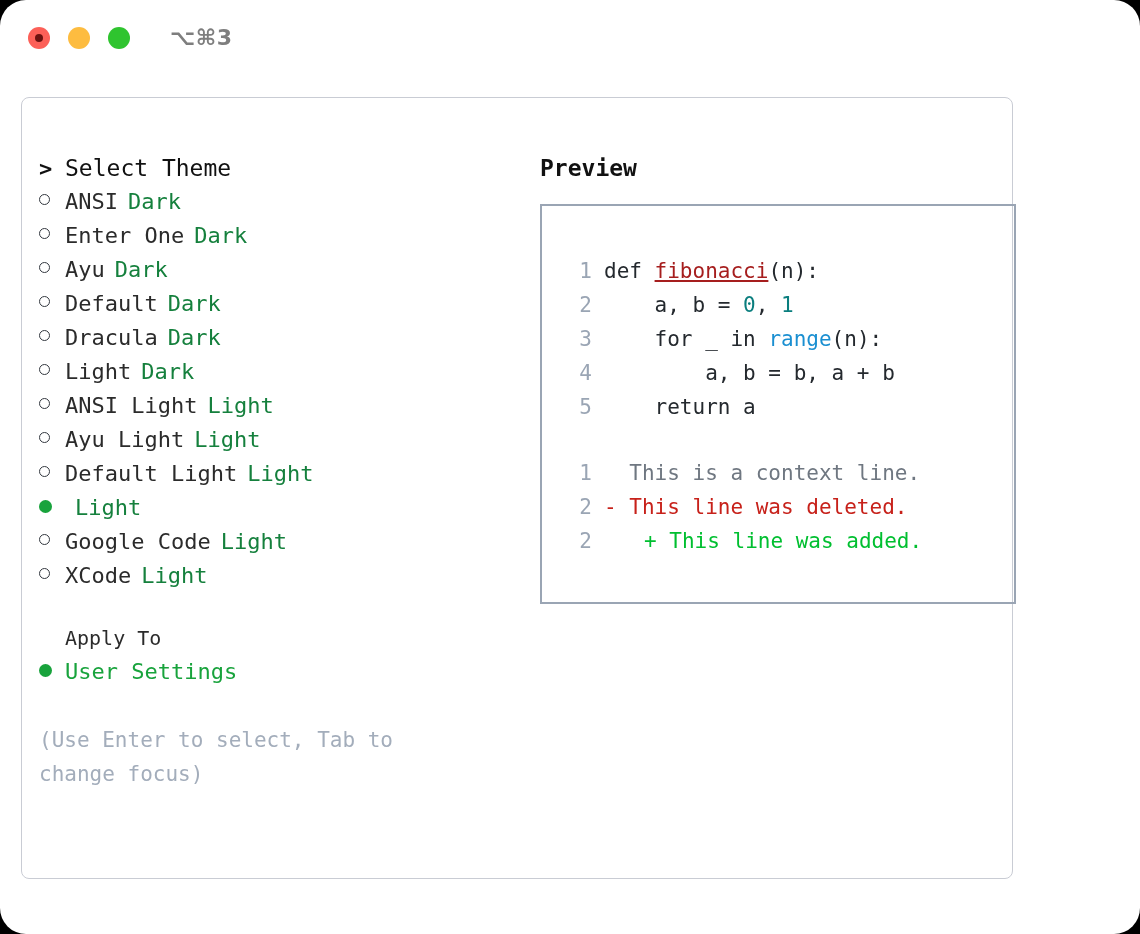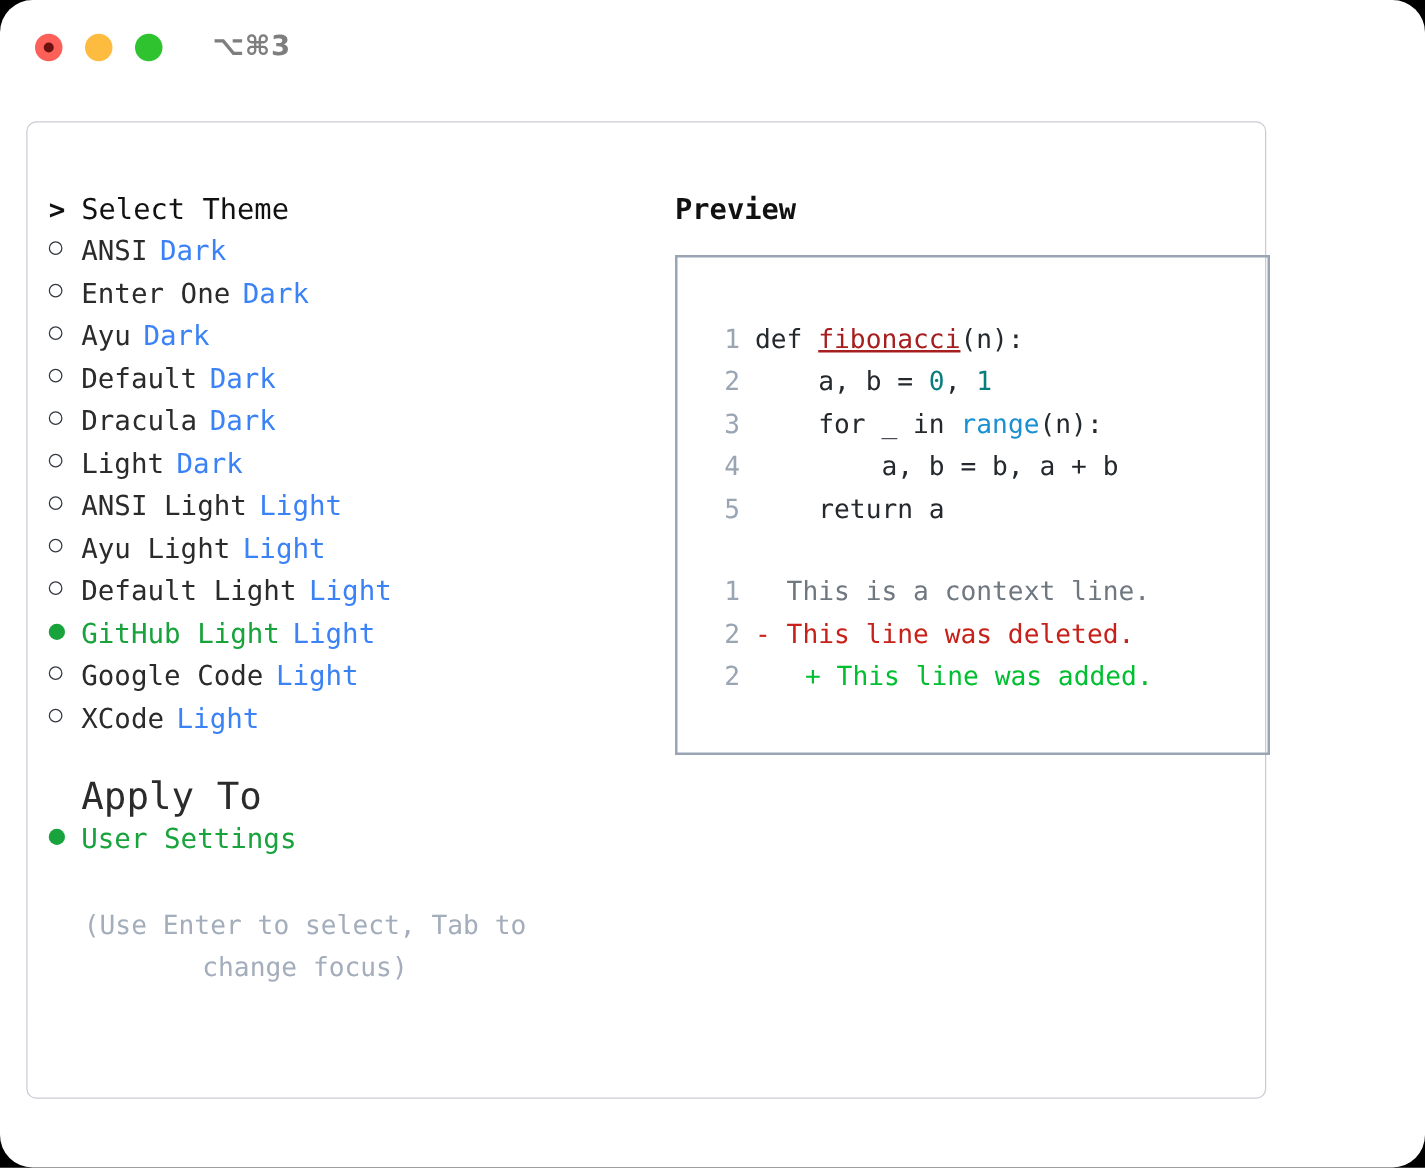--- a/index.html
+++ b/index.html
@@ -134,43 +134,42 @@
     border-radius: 50%;
     background: #18a33c;
   }
   .marker.caret {
     font-weight: bold;
     color: #111111;
   }
   .opt-label { color: #2b2b2b; }
   .opt-row.selected .opt-label { color: #18a33c; }
   .opt-badge {
-    color: #3b82f6;
+    color: #15803d;
     margin-left: 10px;
   }
 
   .apply-title {
-    font-size: 30px;
+    font-size: 20px;
     color: #2b2b2b;
     line-height: 34px;
     padding-left: 26px;
     white-space: pre;
   }
 
   .spacer-sm { height: 28px; }
   .spacer-md { height: 34px; }
 
   .hint {
     margin-top: 0;
     font-size: 21px;
     line-height: 34px;
     color: #a3adbb;
     width: 410px;
     white-space: pre-wrap;
-    text-align: center;
   }
 
   
   .right-col {
     position: absolute;
     left: 479px;
     top: 53px;
     width: 490px;
     padding-left: 39px;
   }
@@ -241,21 +240,21 @@
       <div id="theme-list">
           <div class="opt-row"><span class="marker"><span class="ring"></span></span><span class="opt-label">ANSI</span><span class="opt-badge">Dark</span></div>
           <div class="opt-row"><span class="marker"><span class="ring"></span></span><span class="opt-label">Enter One</span><span class="opt-badge">Dark</span></div>
           <div class="opt-row"><span class="marker"><span class="ring"></span></span><span class="opt-label">Ayu</span><span class="opt-badge">Dark</span></div>
           <div class="opt-row"><span class="marker"><span class="ring"></span></span><span class="opt-label">Default</span><span class="opt-badge">Dark</span></div>
           <div class="opt-row"><span class="marker"><span class="ring"></span></span><span class="opt-label">Dracula</span><span class="opt-badge">Dark</span></div>
           <div class="opt-row"><span class="marker"><span class="ring"></span></span><span class="opt-label">Light</span><span class="opt-badge">Dark</span></div>
           <div class="opt-row"><span class="marker"><span class="ring"></span></span><span class="opt-label">ANSI Light</span><span class="opt-badge">Light</span></div>
           <div class="opt-row"><span class="marker"><span class="ring"></span></span><span class="opt-label">Ayu Light</span><span class="opt-badge">Light</span></div>
           <div class="opt-row"><span class="marker"><span class="ring"></span></span><span class="opt-label">Default Light</span><span class="opt-badge">Light</span></div>
-          <div class="opt-row selected"><span class="marker"><span class="dot"></span></span><span class="opt-label">GitHub Light</span><span class="opt-badge">Light</span></div>
+          <div class="opt-row selected"><span class="marker"><span class="dot"></span></span><span class="opt-badge">Light</span></div>
           <div class="opt-row"><span class="marker"><span class="ring"></span></span><span class="opt-label">Google Code</span><span class="opt-badge">Light</span></div>
           <div class="opt-row"><span class="marker"><span class="ring"></span></span><span class="opt-label">XCode</span><span class="opt-badge">Light</span></div>
         </div>
 
       <div class="spacer-sm"></div>
 
       <div class="apply-title">Apply To</div>
 
       <div id="apply-list">
           <div class="opt-row selected"><span class="marker"><span class="dot"></span></span><span class="opt-label">User Settings</span></div>

